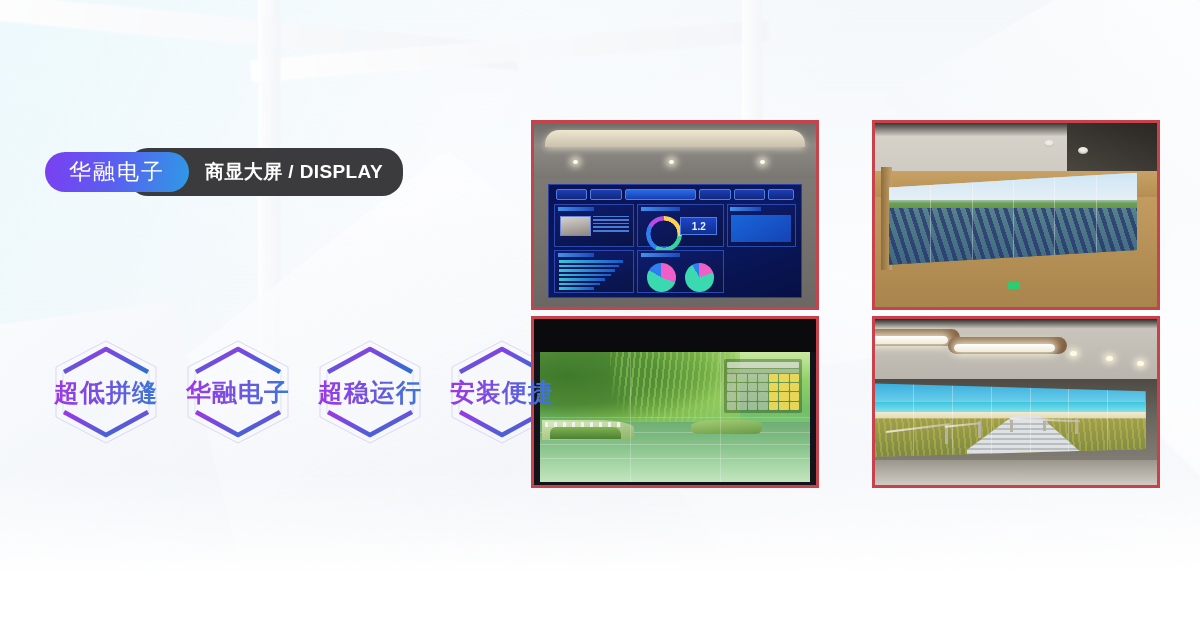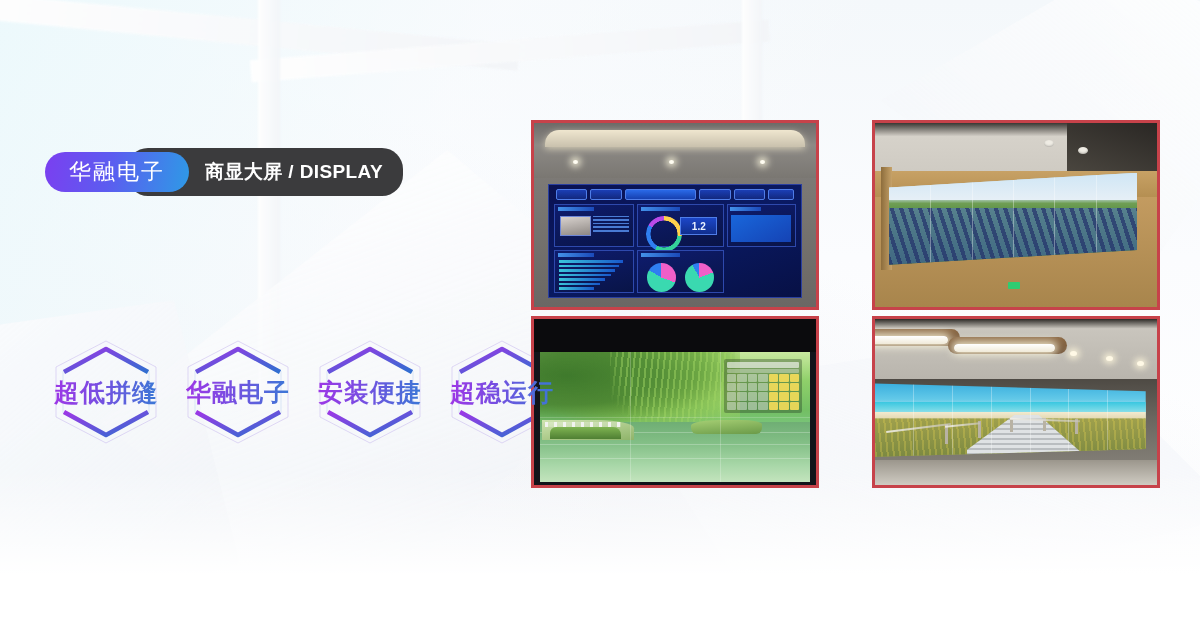--- a/index.html
+++ b/index.html
@@ -344,47 +344,47 @@
         <polygon points="58,12 101,35 101,77 58,100 15,77 15,35" fill="none" stroke="#bcd4ef" stroke-width="1" opacity=".5"></polygon>
         <polyline points="16,36 58,13 100,36" fill="none" stroke="url(#hg2)" stroke-width="4.5" stroke-linejoin="round"></polyline>
         <polyline points="16,76 58,99 100,76" fill="none" stroke="url(#hg2)" stroke-width="4.5" stroke-linejoin="round"></polyline>
       </svg>
       <span class="hex-label">华融电子</span>
     </div>
 
     <div class="hex">
       <svg viewBox="0 0 116 112">
         <defs>
+          <linearGradient id="hg3" x1="0" y1="0" x2="1" y2="1">
+            <stop offset="0%" stop-color="#9d37e6"></stop>
+              <stop offset="100%" stop-color="#2f6fd0"></stop>
+          </linearGradient>
+        </defs>
+        <polygon points="58,5 108,31 108,81 58,107 8,81 8,31" fill="none" stroke="#c9b9ee" stroke-width="1" opacity=".55"></polygon>
+        <polygon points="58,12 101,35 101,77 58,100 15,77 15,35" fill="none" stroke="#bcd4ef" stroke-width="1" opacity=".5"></polygon>
+        <polyline points="16,36 58,13 100,36" fill="none" stroke="url(#hg3)" stroke-width="4.5" stroke-linejoin="round"></polyline>
+        <polyline points="16,76 58,99 100,76" fill="none" stroke="url(#hg3)" stroke-width="4.5" stroke-linejoin="round"></polyline>
+      </svg>
+      <span class="hex-label">超稳运行</span>
+    </div>
+
+    <div class="hex">
+      <svg viewBox="0 0 116 112">
+        <defs>
           <linearGradient id="hg4" x1="0" y1="0" x2="1" y2="1">
             <stop offset="0%" stop-color="#9d37e6"></stop>
               <stop offset="100%" stop-color="#2f6fd0"></stop>
           </linearGradient>
         </defs>
         <polygon points="58,5 108,31 108,81 58,107 8,81 8,31" fill="none" stroke="#c9b9ee" stroke-width="1" opacity=".55"></polygon>
         <polygon points="58,12 101,35 101,77 58,100 15,77 15,35" fill="none" stroke="#bcd4ef" stroke-width="1" opacity=".5"></polygon>
         <polyline points="16,36 58,13 100,36" fill="none" stroke="url(#hg4)" stroke-width="4.5" stroke-linejoin="round"></polyline>
         <polyline points="16,76 58,99 100,76" fill="none" stroke="url(#hg4)" stroke-width="4.5" stroke-linejoin="round"></polyline>
       </svg>
       <span class="hex-label">安装便捷</span>
-    </div>
-
-    <div class="hex">
-      <svg viewBox="0 0 116 112">
-        <defs>
-          <linearGradient id="hg3" x1="0" y1="0" x2="1" y2="1">
-            <stop offset="0%" stop-color="#9d37e6"></stop>
-              <stop offset="100%" stop-color="#2f6fd0"></stop>
-          </linearGradient>
-        </defs>
-        <polygon points="58,5 108,31 108,81 58,107 8,81 8,31" fill="none" stroke="#c9b9ee" stroke-width="1" opacity=".55"></polygon>
-        <polygon points="58,12 101,35 101,77 58,100 15,77 15,35" fill="none" stroke="#bcd4ef" stroke-width="1" opacity=".5"></polygon>
-        <polyline points="16,36 58,13 100,36" fill="none" stroke="url(#hg3)" stroke-width="4.5" stroke-linejoin="round"></polyline>
-        <polyline points="16,76 58,99 100,76" fill="none" stroke="url(#hg3)" stroke-width="4.5" stroke-linejoin="round"></polyline>
-      </svg>
-      <span class="hex-label">超稳运行</span>
     </div>
   </div>
 
   <div class="photo p-tl">
     <div class="photo-inner">
       <div class="tl-wallbg"></div>
       <div class="tl-ceiling"></div>
       <div class="tl-cove"></div>
       <div class="tl-spot" style="left:14%"></div>
       <div class="tl-spot" style="left:48%"></div>

